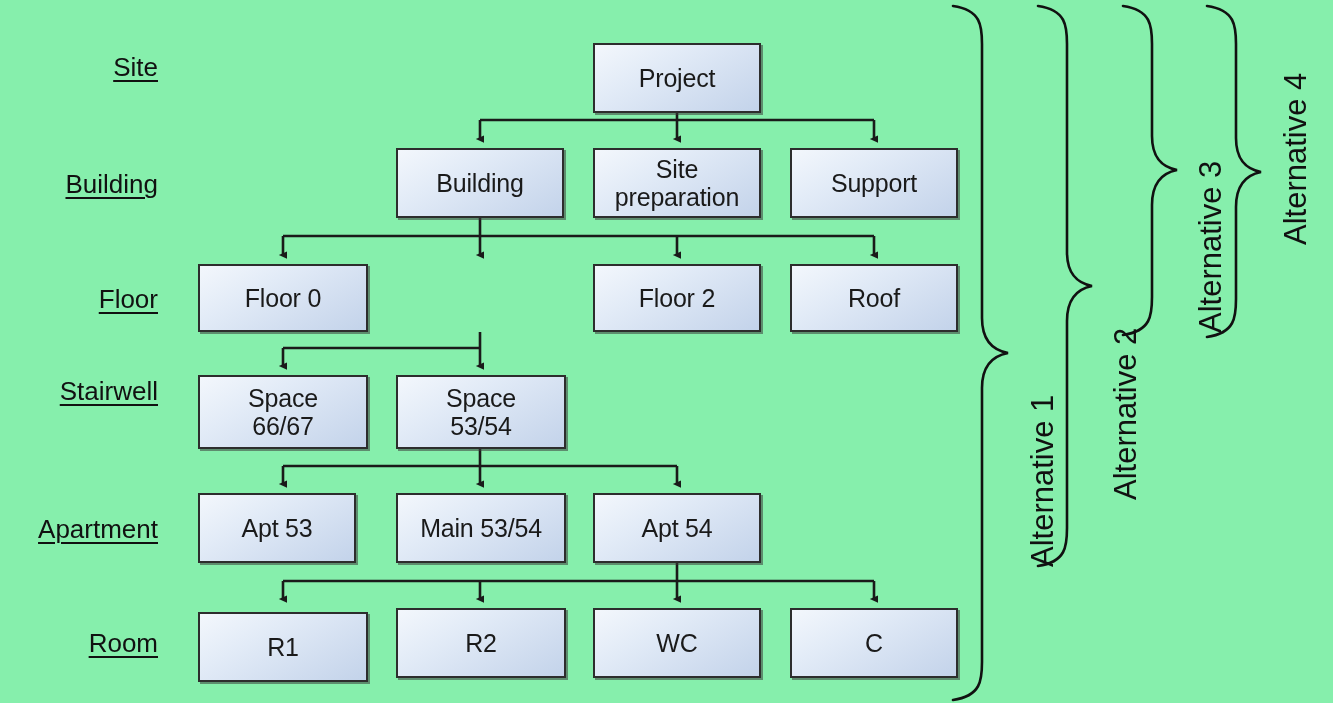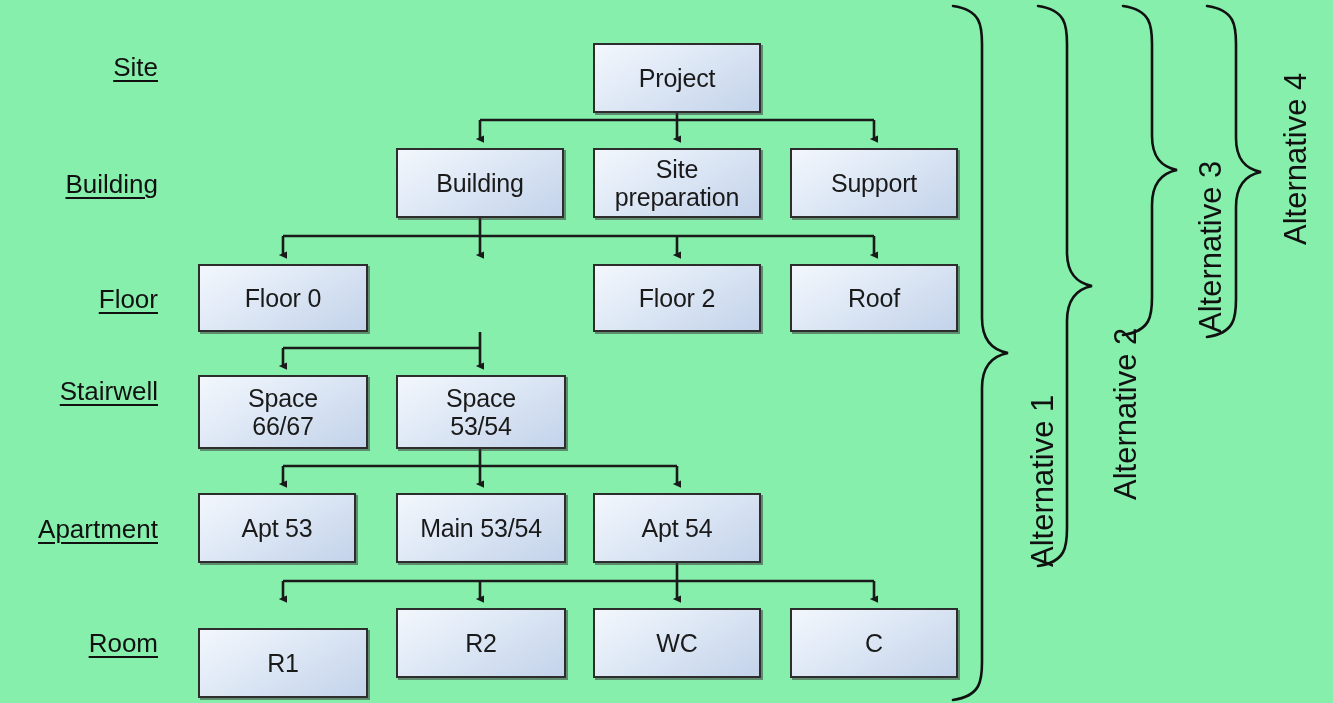--- a/index.html
+++ b/index.html
@@ -173,21 +173,21 @@
   <div class="node-box" style="left:198px; top:493px; width:158px; height:70px;">
     <span class="node-label">Apt 53</span>
   </div>
   <div class="node-box" style="left:396px; top:493px; width:170px; height:70px;">
     <span class="node-label">Main 53/54</span>
   </div>
   <div class="node-box" style="left:593px; top:493px; width:168px; height:70px;">
     <span class="node-label">Apt 54</span>
   </div>
 
-  <div class="node-box" style="left:198px; top:628px; width:170px; height:70px;">
+  <div class="node-box" style="left:198px; top:612px; width:170px; height:70px;">
     <span class="node-label">R1</span>
   </div>
   <div class="node-box" style="left:396px; top:608px; width:170px; height:70px;">
     <span class="node-label">R2</span>
   </div>
   <div class="node-box" style="left:593px; top:608px; width:168px; height:70px;">
     <span class="node-label">WC</span>
   </div>
   <div class="node-box" style="left:790px; top:608px; width:168px; height:70px;">
     <span class="node-label">C</span>

